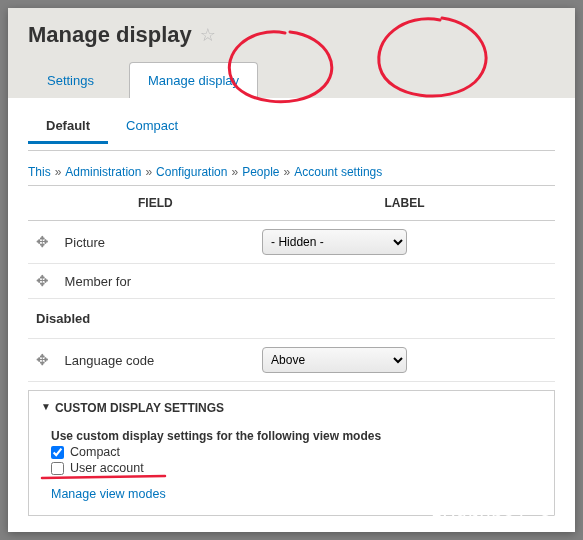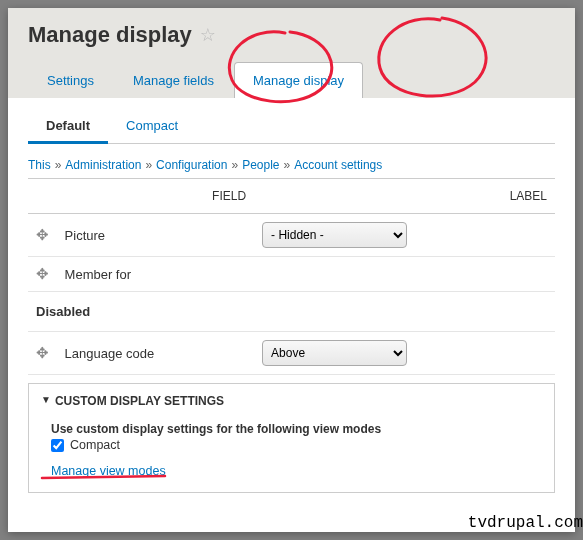--- a/index.html
+++ b/index.html
@@ -2,60 +2,59 @@
 <html><head>
 <meta charset="utf-8">
 <style>
 *{box-sizing:border-box;margin:0;padding:0}
 body{font-family:"Lucida Grande","Segoe UI",Arial,sans-serif;font-size:13px;color:#333;background:#808080;width:583px;height:540px;position:relative}
 .window{position:absolute;left:8px;top:8px;right:8px;bottom:8px;background:#fff;box-shadow:0 2px 8px rgba(0,0,0,.3)}
 .header{background:#e6e5e1;padding:14px 20px 0 20px}
 .title-row{display:flex;align-items:center;gap:8px;margin-bottom:14px}
 h1{font-size:22px;font-weight:bold;color:#333}
 .star{color:#bbb;font-size:18px;cursor:pointer}
-.tabs{display:flex;gap:1px}
+.tabs{display:flex;gap:16px}
 .tab{padding:10px 18px;color:#0074bd;font-size:13px;cursor:pointer;border:1px solid transparent;border-bottom:none;background:transparent}
 .tab.active{background:#fff;border-color:#bbb;border-radius:4px 4px 0 0}
 .content{padding:0 20px 20px}
-.subtabs{display:flex;gap:0;padding:12px 0 0;border-bottom:1px solid #ccc}
+.subtabs{display:flex;gap:0;padding:12px 0 7px;border-bottom:1px solid #ccc}
 .subtab{padding:8px 18px;color:#0074bd;cursor:pointer}
 .subtab.active{color:#333;font-weight:bold;border-bottom:3px solid #0074bd;margin-bottom:-1px}
 .breadcrumb{padding:14px 0 6px;font-size:12px}
 .breadcrumb a{color:#0074bd;text-decoration:none}
 .breadcrumb span.sep{color:#666;padding:0 4px}
 .desc{font-size:12.5px;color:#333;padding-bottom:16px}
 table{width:100%;border-collapse:collapse;margin-bottom:8px}
-th{text-align:right;padding:10px 8px;font-size:12px;font-weight:normal;border-top:1px solid #ccc;border-bottom:1px solid #ccc;background:#fff}
+th{text-align:center;padding:10px 8px;font-size:12px;font-weight:bold;border-top:1px solid #ccc;border-bottom:1px solid #ccc;background:#fff}
 td{padding:8px;border-bottom:1px solid #e5e5e5;vertical-align:middle;font-size:13px}
 td.drag{width:24px;text-align:center;color:#888;cursor:move;font-size:15px}
 td.section{font-weight:bold;padding:12px 8px}
 select{width:145px;padding:4px;font-size:12px;background:linear-gradient(#f8f8f8,#e8e8e8);border:1px solid #aaa;border-radius:4px}
 details{border:1px solid #ccc;margin:8px 0}
 summary{padding:10px 12px;font-size:12px;font-weight:bold;cursor:pointer;list-style:none;display:flex;align-items:flex-start;gap:4px}
 summary::before{content:"▼";font-size:10px}
 .details-body{padding:4px 22px 14px}
 .details-body .lbl{font-size:12px;font-weight:bold;margin-bottom:0}
 .chk{display:flex;align-items:center;gap:6px;font-size:12.5px;margin:2px 0}
 .chk input{margin:0}
 .link{color:#0074bd;text-decoration:none;font-size:12.5px;display:inline-block;margin-top:10px}
-.watermark{position:absolute;right:0;bottom:8px;color:#000000;font-family:"Courier New",monospace;font-size:16px}
+.watermark{position:absolute;right:8px;bottom:8px;color:#ffffff;font-family:"Courier New",monospace;font-size:20px}
 .anno{position:absolute;pointer-events:none}
 </style>
 </head>
 <body>
 
 <div class="window">
   <div class="header">
     <div class="title-row">
       <h1>Manage display</h1>
       <span class="star">☆</span>
     </div>
     <div class="tabs">
       <div class="tab">Settings</div>
-      <div class="tab">Manage fields</div>
       <div class="tab active">Manage display</div>
     </div>
   </div>
 
   <div class="content">
     <div class="subtabs">
       <div class="subtab active">Default</div>
       <div class="subtab">Compact</div>
     </div>
 
@@ -97,20 +96,24 @@
     <details open="">
       <summary>
           <span>CUSTOM DISPLAY SETTINGS</span>
         </summary>
       <div class="details-body">
         <div class="lbl">Use custom display settings for the following view modes</div>
         <label class="chk">
             <input type="checkbox" checked="" style="">
             <span>Compact</span>
           </label>
+        <label class="chk">
+            <input type="checkbox" style="">
+            <span>User account</span>
+          </label>
         <a class="link">Manage view modes</a>
       </div>
     </details>
 
   </div>
 </div>
 
 <div class="watermark">tvdrupal.com</div>
 
 <svg class="anno" style="left:210px;top:18px" width="140" height="100">

